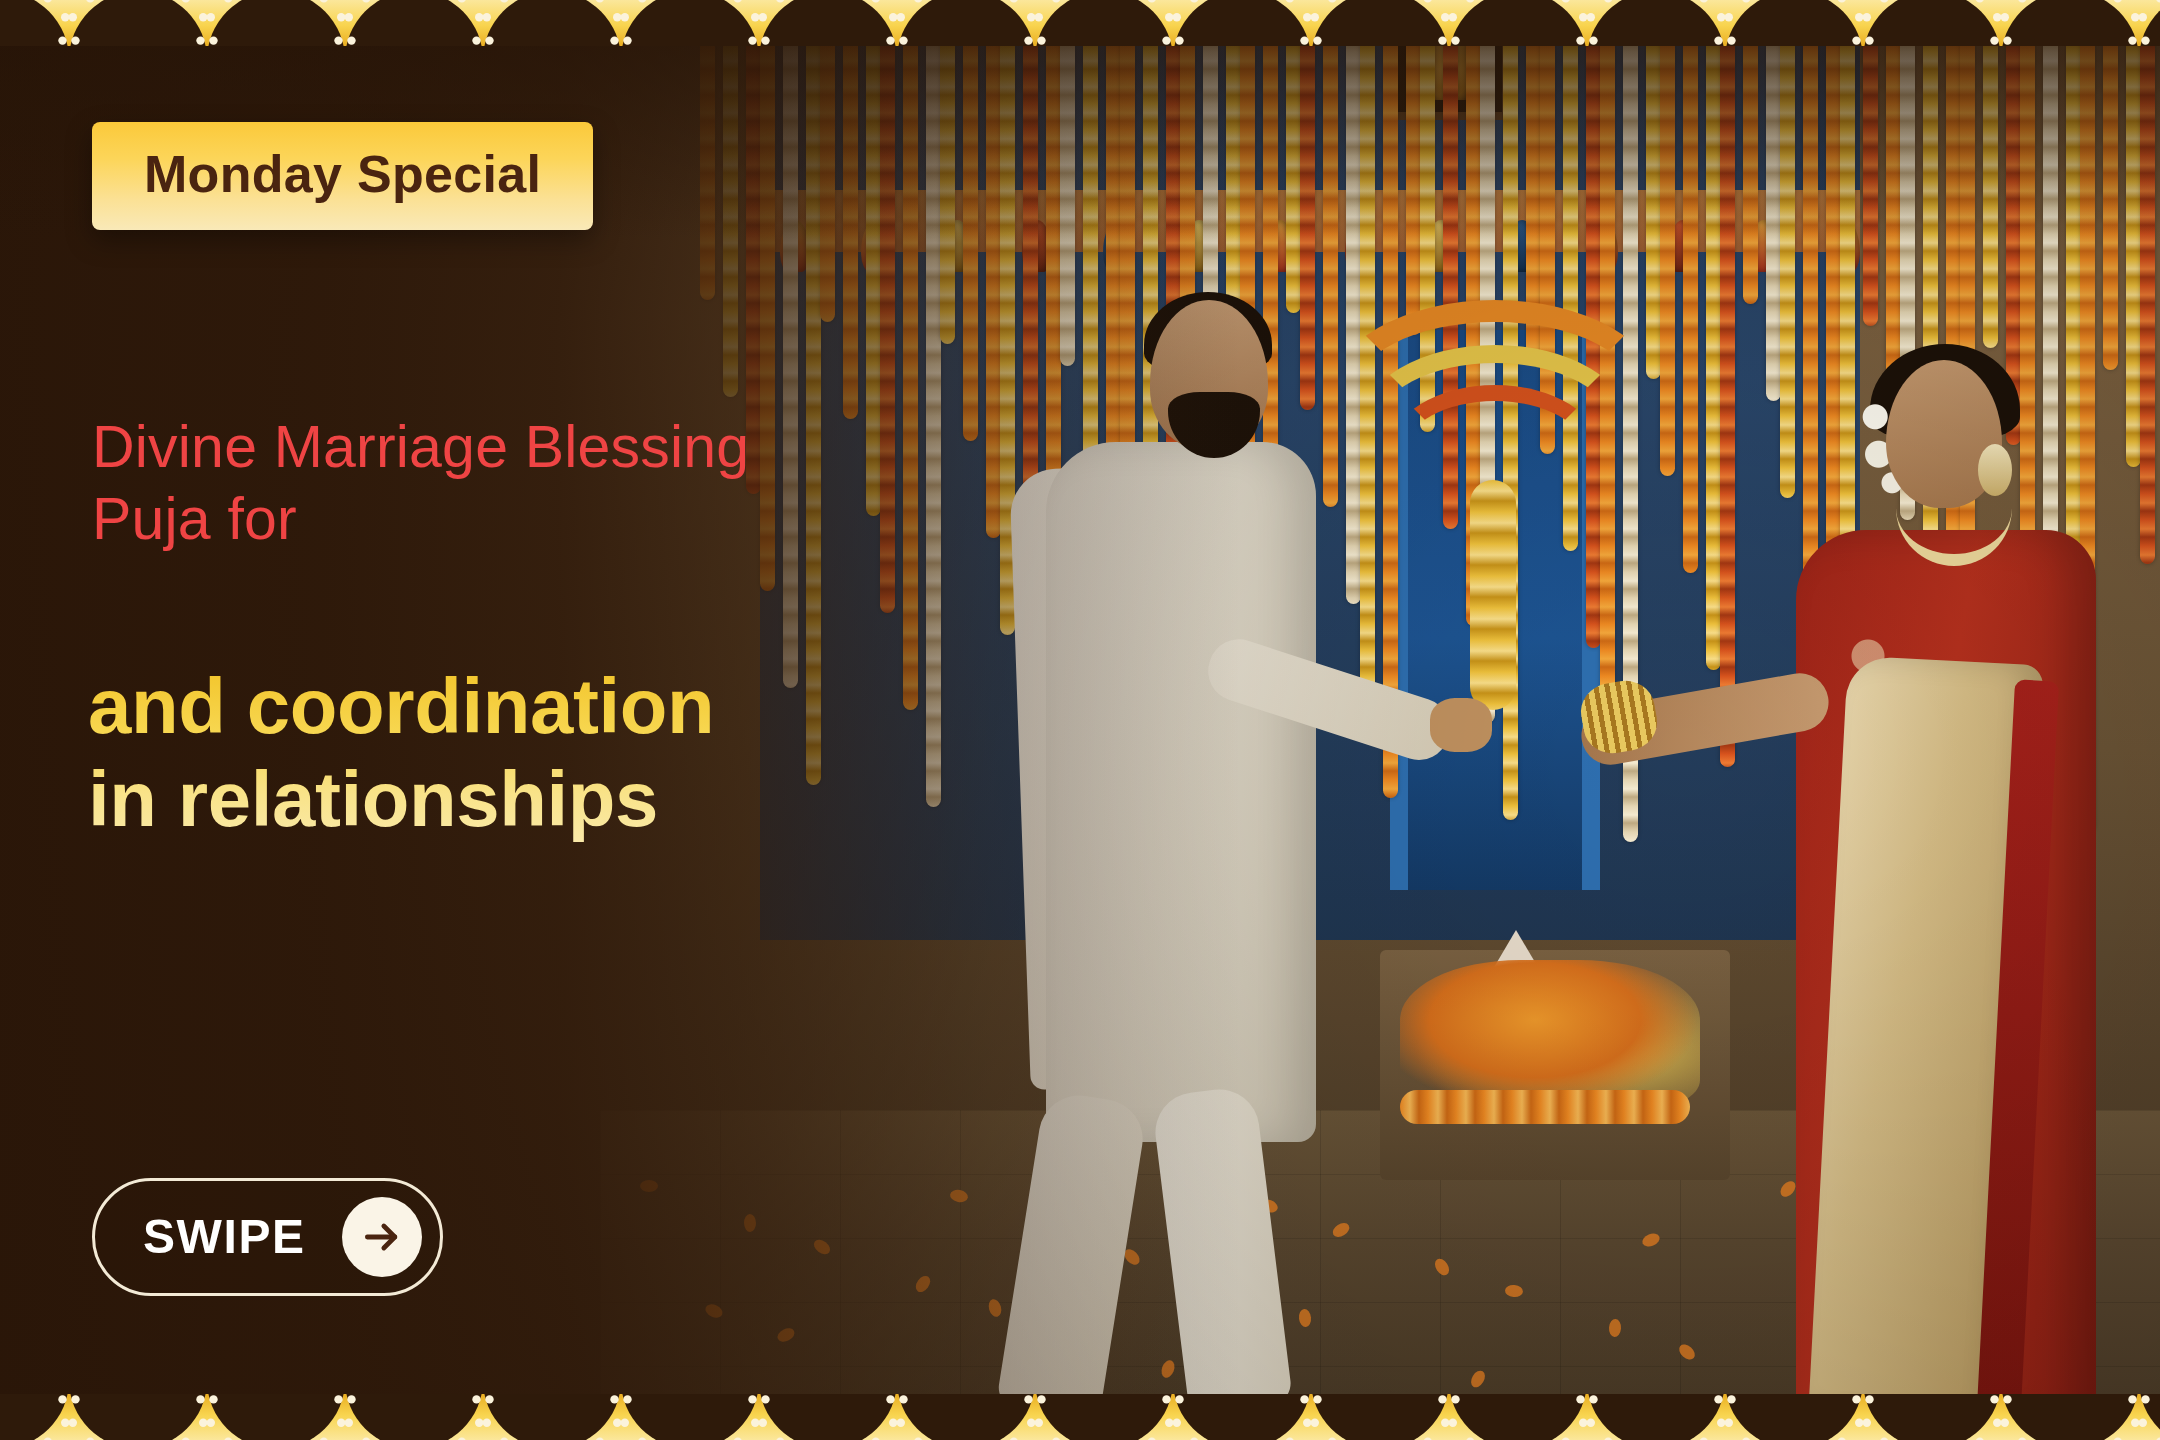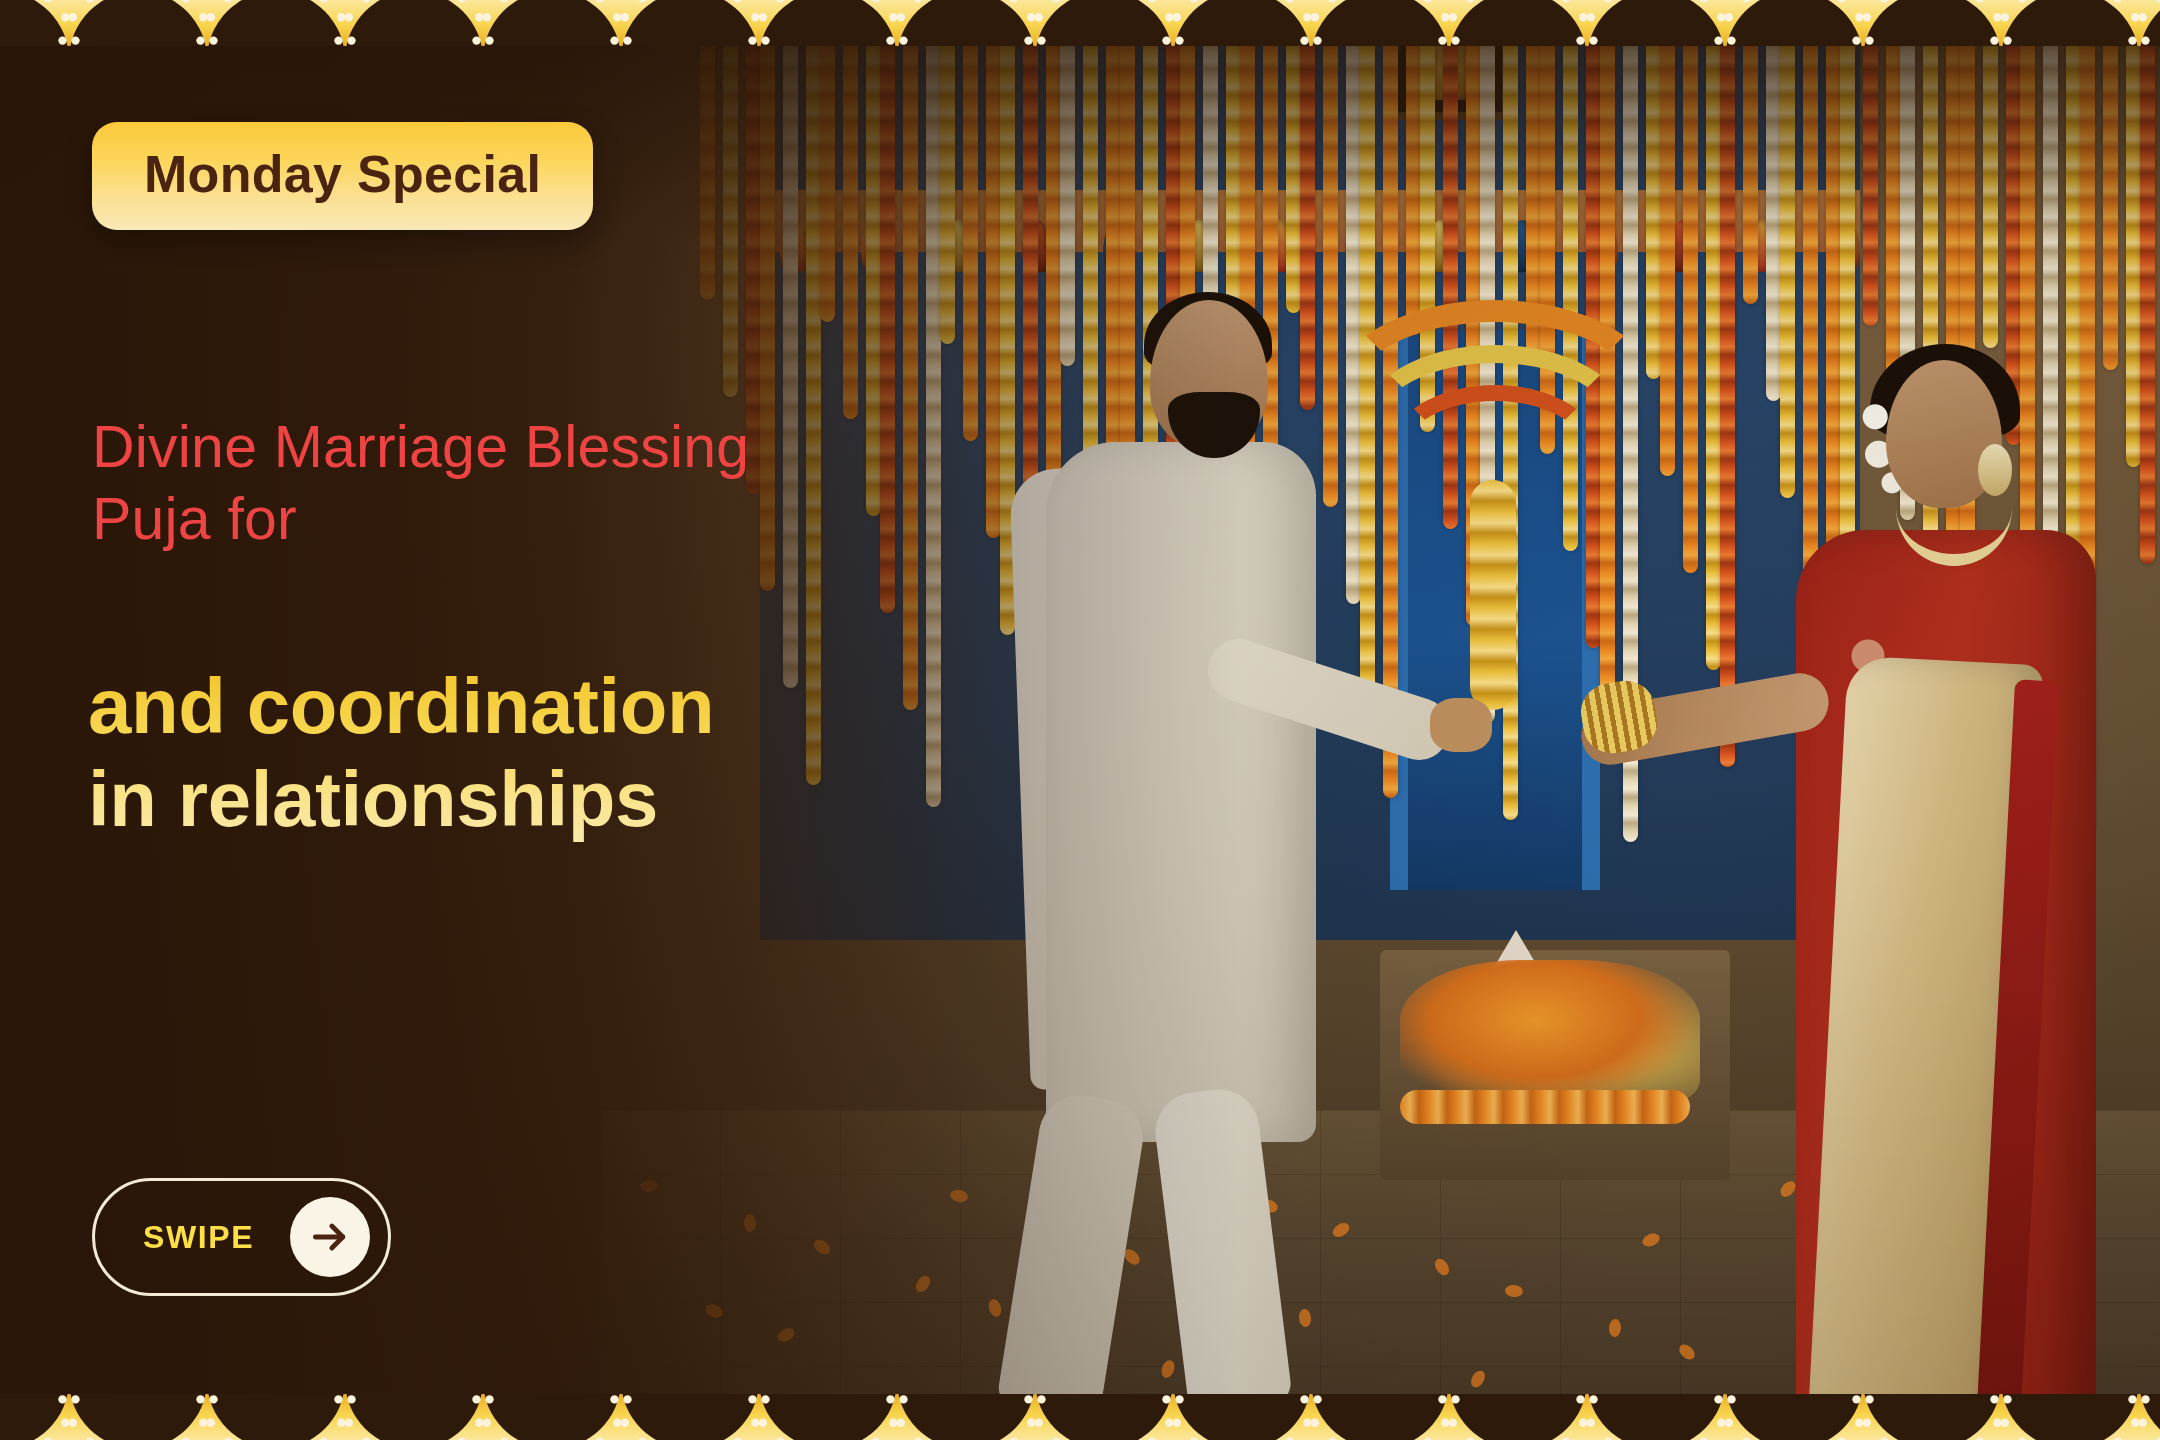--- a/index.html
+++ b/index.html
@@ -441,21 +441,21 @@
   .content {
     position: absolute;
     inset: 0;
     z-index: 10;
   }
 
   .badge {
     position: absolute;
     left: 92px; top: 122px;
     padding: 26px 52px 30px 52px;
-    border-radius: 25px;
+    border-radius: 8px;
     background: linear-gradient(180deg, #FBC93A 0%, #FCD559 34%, #FBE195 72%, #F9E9B8 100%);
     box-shadow: 0 10px 26px rgba(0,0,0,.34);
   }
   .badge-label {
     font-size: 52px;
     font-weight: 700;
     letter-spacing: .3px;
     color: #4A2410;
     line-height: 1;
     white-space: nowrap;
@@ -494,24 +494,24 @@
     left: 92px; top: 1178px;
     display: flex;
     align-items: center;
     gap: 36px;
     padding: 16px 18px 16px 48px;
     border: 3px solid #F3EAD6;
     border-radius: 999px;
     background: rgba(40,21,8,.18);
   }
   .swipe-label {
-    font-size: 32px;
+    font-size: 48px;
     font-weight: 700;
     letter-spacing: 1.6px;
-    color: #fde047;
+    color: #ffffff;
     line-height: 1;
   }
   .swipe-arrow {
     width: 80px; height: 80px;
     border-radius: 50%;
     background: #FAF4E7;
     display: flex;
     align-items: center;
     justify-content: center;
     flex: none;

